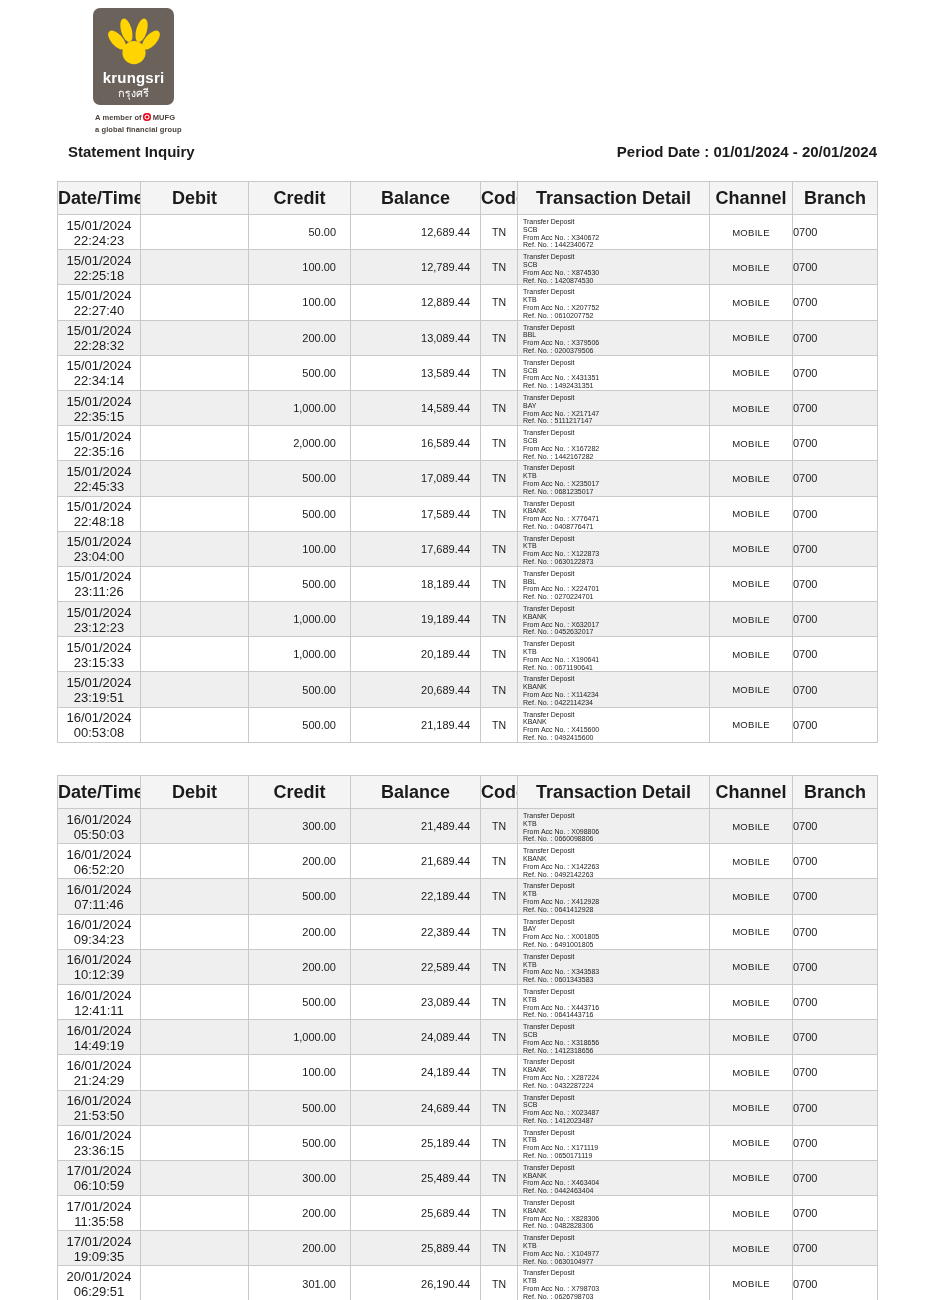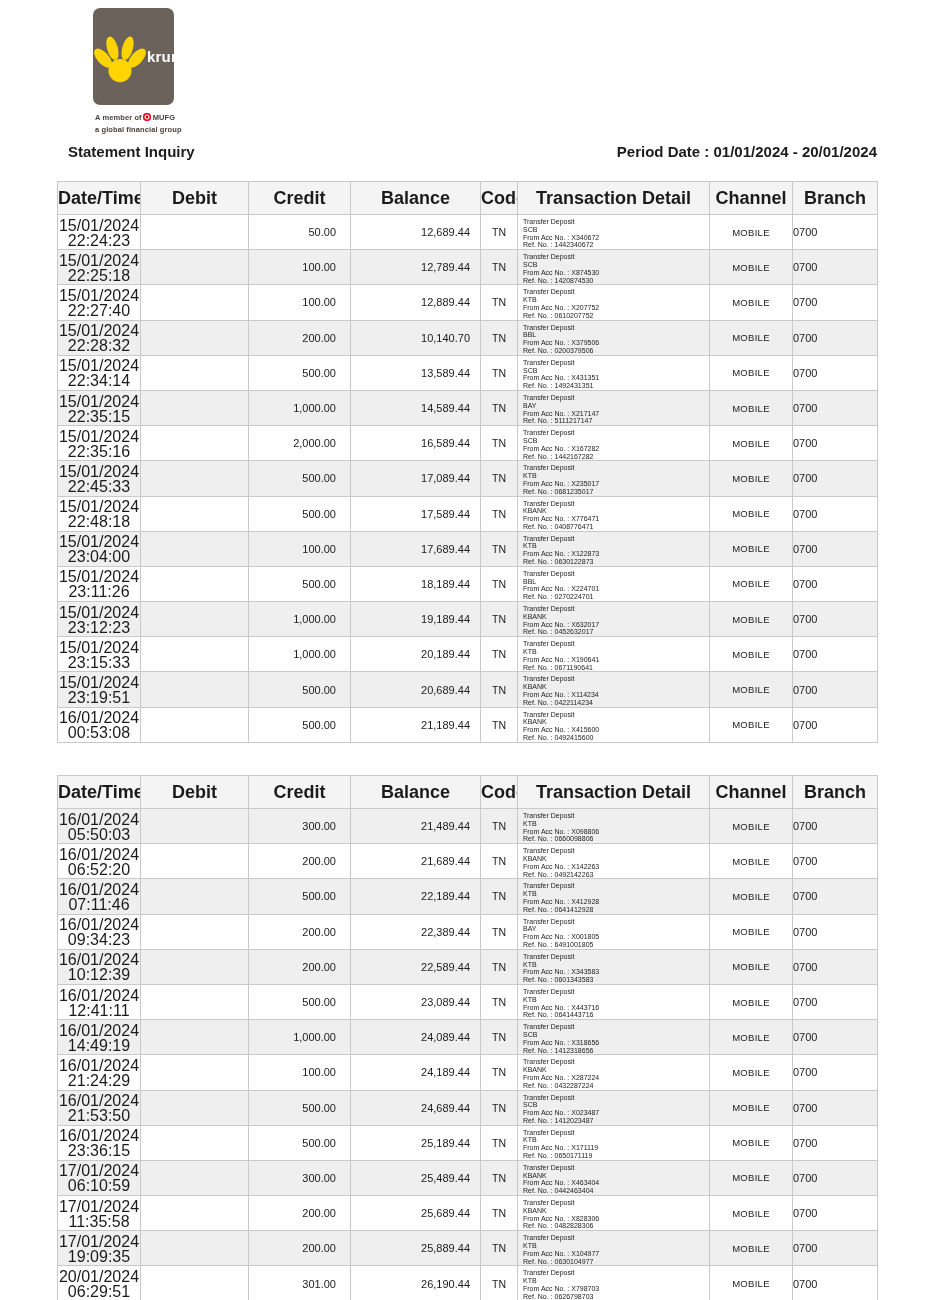--- a/index.html
+++ b/index.html
@@ -1,40 +1,40 @@
 <!DOCTYPE html>
 <html><head>
 <meta charset="utf-8">
 <style>
   html,body{margin:0;padding:0;background:#fff;}
   body{width:937px;height:1300px;font-family:"Liberation Sans","DejaVu Sans",sans-serif;color:#1b1b1b;}
   .page{position:relative;width:937px;height:1300px;background:#fff;overflow:hidden;}
 
   .logo-box{position:absolute;left:93px;top:8px;width:81px;height:97px;background:#6b625c;
-    border-radius:7px;display:flex;align-items:center;}
+    border-radius:7px;display:flex;flex-direction:column;align-items:center;}
   .logo-art{margin-top:8px;}
   .logo-brand{color:#fff;font-weight:bold;font-size:15px;letter-spacing:.2px;line-height:1;}
   .logo-thai{color:#fff;font-size:11px;margin-top:3px;line-height:1;}
   .member{position:absolute;left:95px;top:112px;width:120px;font-size:7.5px;font-weight:bold;
     color:#4a423d;line-height:1.55;letter-spacing:.1px;}
   .red-dot{display:inline-block;width:8px;height:8px;border-radius:50%;background:#e60012;
     vertical-align:-1px;margin:0 2px 0 1px;box-shadow:inset 0 0 0 1.5px #e60012, inset 0 0 0 2.5px #fff;}
 
   .title{position:absolute;left:68px;top:143px;font-size:15px;font-weight:bold;}
   .period{position:absolute;right:60px;top:143px;font-size:15px;font-weight:bold;}
 
   table.stmt{position:absolute;left:57px;width:820px;border-collapse:collapse;table-layout:fixed;background:#fff;}
   #table1{top:181px;}
   #table2{top:775px;}
   .stmt th,.stmt td{border:1px solid #c9c9c9;overflow:hidden;padding:0;}
   .stmt thead tr{height:33px;}
   .stmt th{font-size:18px;font-weight:bold;background:#f4f4f4;text-align:center;}
   .stmt tbody tr{height:33.4px;}
   .stmt tr.band td{background:#efefef;}
-  td.c-date{text-align:center;font-size:16px;line-height:15px;padding-top:1px;}
+  td.c-date{text-align:center;font-size:13px;line-height:15px;padding-top:1px;}
   td.c-debit{font-size:11px;}
   td.c-credit{text-align:right;font-size:11px;padding-right:14px;}
   td.c-balance{text-align:right;font-size:11px;padding-right:10px;}
   td.c-code{text-align:center;font-size:10.5px;}
   td.c-detail{font-size:7px;line-height:7.8px;vertical-align:top;padding:3px 3px 0 5px;color:#222;}
   td.c-channel{text-align:center;font-size:9.5px;letter-spacing:.3px;margin-top:16px;}
   td.c-branch{text-align:left;font-size:11px;}
 </style>
 </head>
 <body>
@@ -143,21 +143,21 @@
           <td class="c-channel">MOBILE</td>
           <td class="c-branch">0700</td>
         </tr>
         <tr class="band">
           <td class="c-date">
             <div>15/01/2024</div>
             <div>22:28:32</div>
           </td>
           <td class="c-debit"></td>
           <td class="c-credit">200.00</td>
-          <td class="c-balance">10,140.70</td>
+          <td class="c-balance">13,089.44</td>
           <td class="c-code">TN</td>
           <td class="c-detail">
             <div>Transfer Deposit</div>
             <div>BBL</div>
             <div>From Acc No. : X379506</div>
             <div>Ref. No. : 0200379506</div>
           </td>
           <td class="c-channel">MOBILE</td>
           <td class="c-branch">0700</td>
         </tr>

